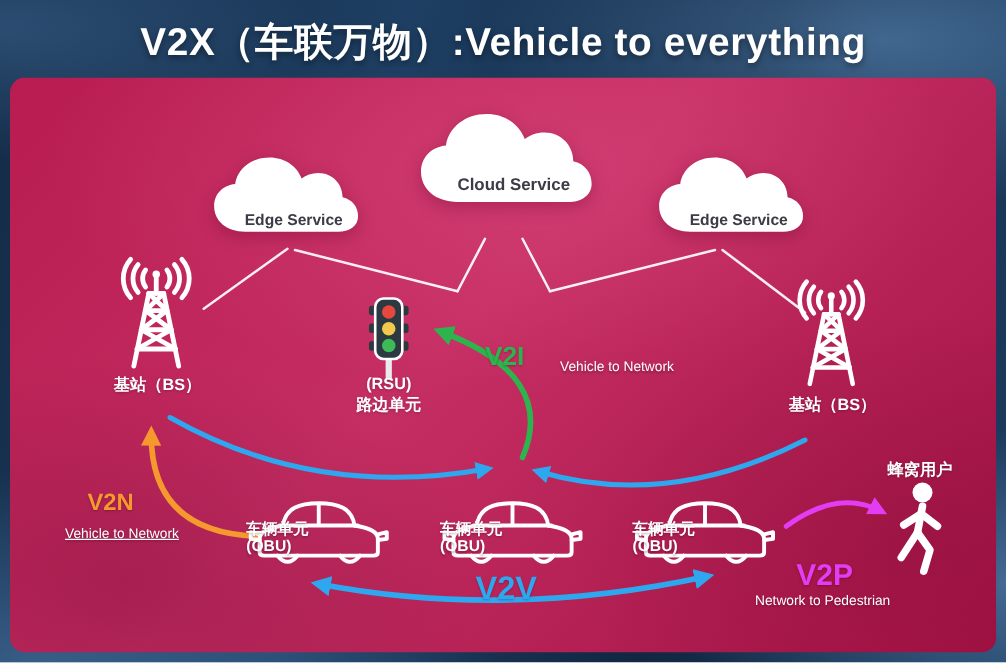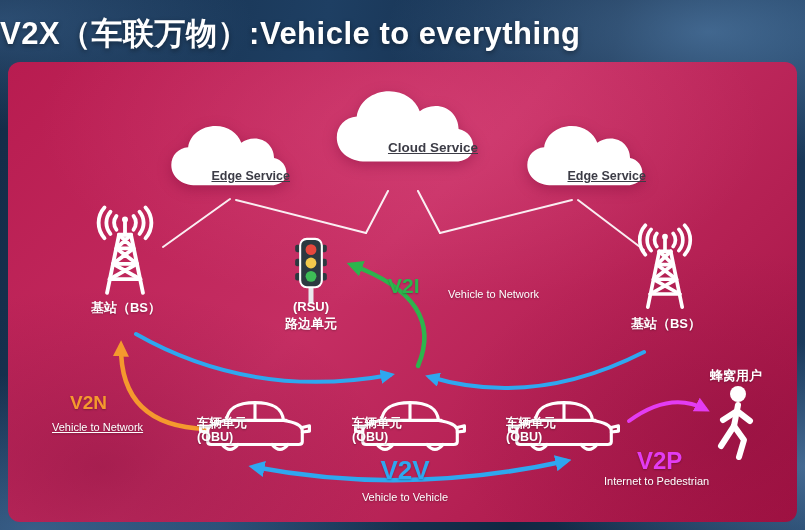--- a/index.html
+++ b/index.html
@@ -8,39 +8,39 @@
 
   .stage { position:relative; width:805px; height:530px;
     background:
       radial-gradient(520px 220px at 88% 6%, rgba(110,160,210,.50), transparent 62%),
       radial-gradient(620px 260px at 4% 100%, rgba(95,145,200,.45), transparent 60%),
       radial-gradient(460px 200px at 100% 88%, rgba(130,175,225,.40), transparent 62%),
       radial-gradient(420px 180px at 0% 4%, rgba(90,140,195,.35), transparent 60%),
       linear-gradient(102deg, #132b46 0%, #1e3f63 36%, #112742 68%, #1c3d60 100%);
   }
 
-  .title { position:absolute; top:13px; left:0; width:100%; 
+  .title { position:absolute; top:13px; left:0; width:100%; text-align:center;
     color:#fff; font-size:31px; font-weight:800; letter-spacing:.5px;
     text-shadow:0 2px 5px rgba(0,0,0,.4); z-index:3; }
 
   .panel { position:absolute; left:8px; top:62px; width:789px; height:460px; border-radius:12px;
     background:
       radial-gradient(560px 280px at 50% 14%, rgba(255,120,170,.22), transparent 65%),
       radial-gradient(480px 300px at 12% 88%, rgba(120,8,52,.38), transparent 60%),
       radial-gradient(480px 300px at 92% 80%, rgba(125,10,55,.30), transparent 60%),
       linear-gradient(135deg, #b81c50 0%, #c52e63 45%, #a31243 100%);
     z-index:0; }
 
   .overlay { position:absolute; left:0; top:0; width:805px; height:530px; z-index:1; pointer-events:none; }
 
   .node { position:absolute; z-index:2; }
   .node svg { width:100%; height:100%; display:block; }
   .cloud { filter: drop-shadow(0 4px 7px rgba(110,0,45,.35)); }
-  .cloud-label { position:absolute; left:14px; right:0; text-align:right;
-    color:#3c3c46; font-weight:600;text-decoration:underline; }
+  .cloud-label { position:absolute; left:14px; right:0; text-align:center;
+    color:#3c3c46; font-weight:600; }
 
   .label { position:absolute; z-index:2; color:#fff; text-align:center;
     font-weight:600; font-size:13px; line-height:1.3;
     text-shadow:0 1px 2px rgba(0,0,0,.25); }
   .car-label { position:absolute; left:0; right:0; top:24px; text-align:left;
     color:#fff; font-weight:600; font-size:12.5px; line-height:1.15;
     text-shadow:0 1px 2px rgba(0,0,0,.3); }
 
   .link-label { position:absolute; z-index:2; font-weight:800;
     text-shadow:0 1px 2px rgba(0,0,0,.25); }
@@ -234,18 +234,17 @@
     </svg>
   </div>
 
   <div class="link-label c-v2n" style="left:70px;top:392px;">V2N</div>
   <div class="link-desc" style="left:52px;top:421px;text-decoration:underline;">Vehicle to Network</div>
 
   <div class="link-label c-v2i" style="left:388px;top:274px;">V2I</div>
   <div class="link-desc" style="left:448px;top:288px;">Vehicle to Network</div>
 
   <div class="link-label c-v2v" style="left:355px;top:455px;width:100px;text-align:center;">V2V</div>
-  <div class="link-desc" style="left:325px;top:491px;width:160px;text-align:center;">Vehicle to Vehicle</div>
 
   <div class="link-label c-v2p" style="left:637px;top:447px;">V2P</div>
-  <div class="link-desc" style="left:604px;top:475px;">Internet to Pedestrian</div>
+  <div class="link-desc" style="left:604px;top:475px;">Network to Pedestrian</div>
 
 </div>
 
 </body></html>

